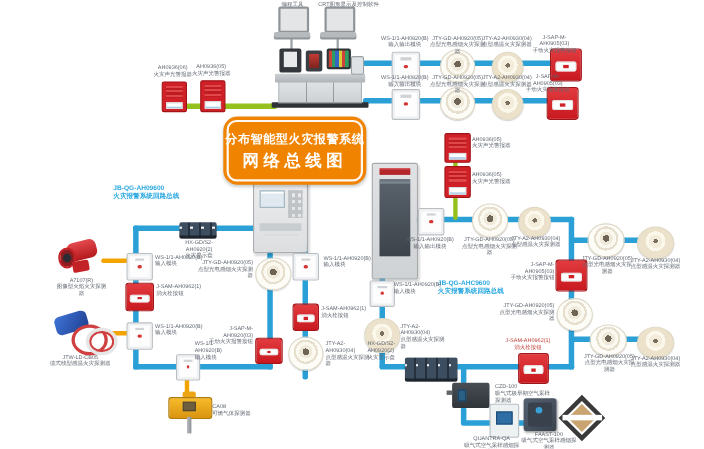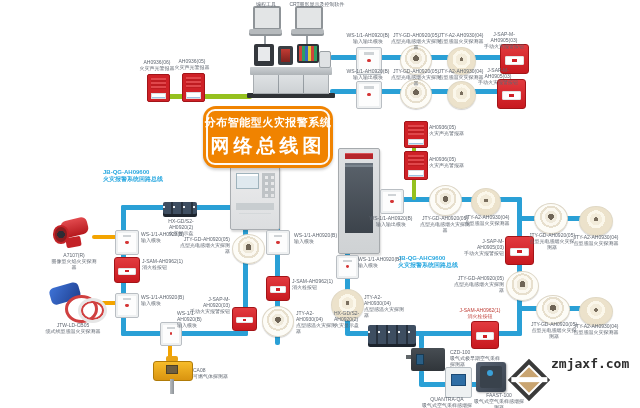--- a/index.html
+++ b/index.html
@@ -69,21 +69,21 @@
   .cs-m2::after{content:"";position:absolute;inset:3px;background:linear-gradient(#c23b33,#7e221e);}
   .cs-m3{left:47px;top:2px;width:22px;height:19px;background:#2e3237;border-radius:2px;}
   .cs-m3::after{content:"";position:absolute;inset:2px;background:repeating-linear-gradient(90deg,#d0433b 0 3px,#2f9e61 3px 6px,#3567c2 6px 9px,#d6cf3a 9px 12px);}
   .cs-phone{right:1px;top:9px;width:10px;height:15px;background:#dfe2e4;border:1px solid #9aa0a4;border-radius:2px;}
 
   
   .banner{position:absolute;left:203px;top:106px;width:130px;height:62px;background:#f08300;border-radius:13px;z-index:4;
           box-shadow:0 2px 3px rgba(0,0,0,.2);display:flex;flex-direction:column;align-items:center;justify-content:center;}
   .banner::before{content:"";position:absolute;inset:3px;border:2px solid rgba(255,255,255,.95);border-radius:9px;pointer-events:none;}
   .banner .b1{color:#fff;font-weight:bold;font-size:11px;letter-spacing:.5px;}
-  .banner .b2{color:#fff;font-weight:bold;font-size:19px;letter-spacing:4px;margin-top:3px;}
+  .banner .b2{color:#fff;font-weight:bold;font-size:15px;letter-spacing:4px;margin-top:3px;}
 
   
   .watermark{position:absolute;left:512px;top:356px;width:126px;height:50px;z-index:5;display:flex;align-items:flex-start;}
   .wm-logo{position:relative;width:22px;height:22px;margin:9px 7px 0 2px;transform:rotate(45deg);border:4px solid #3a3a3a;flex:none;}
   .wm-logo::before{content:"";position:absolute;inset:2px;background:#c9a470;}
   .wm-logo::after{content:"";position:absolute;left:-7px;top:8px;width:36px;height:5px;background:#fff;transform:rotate(-45deg);}
   .wm-brand{font-size:17px;font-weight:bold;color:#3b3b3b;letter-spacing:2px;line-height:1.15;}
   .wm-site{font-size:13px;font-weight:bold;color:#2e2e2e;font-family:"DejaVu Sans Mono",monospace;line-height:1.2;}
 </style>
 </head>
@@ -384,16 +384,15 @@
   </div>
 
   <div class="banner">
     <div class="b1">分布智能型火灾报警系统</div>
     <div class="b2">网络总线图</div>
   </div>
 
   <div class="watermark">
     <div class="wm-logo"></div>
     <div class="wm-texts">
-      <div class="wm-site">zmjaxf.com</div>
     </div>
   </div>
 </div>
 
 </body></html>

